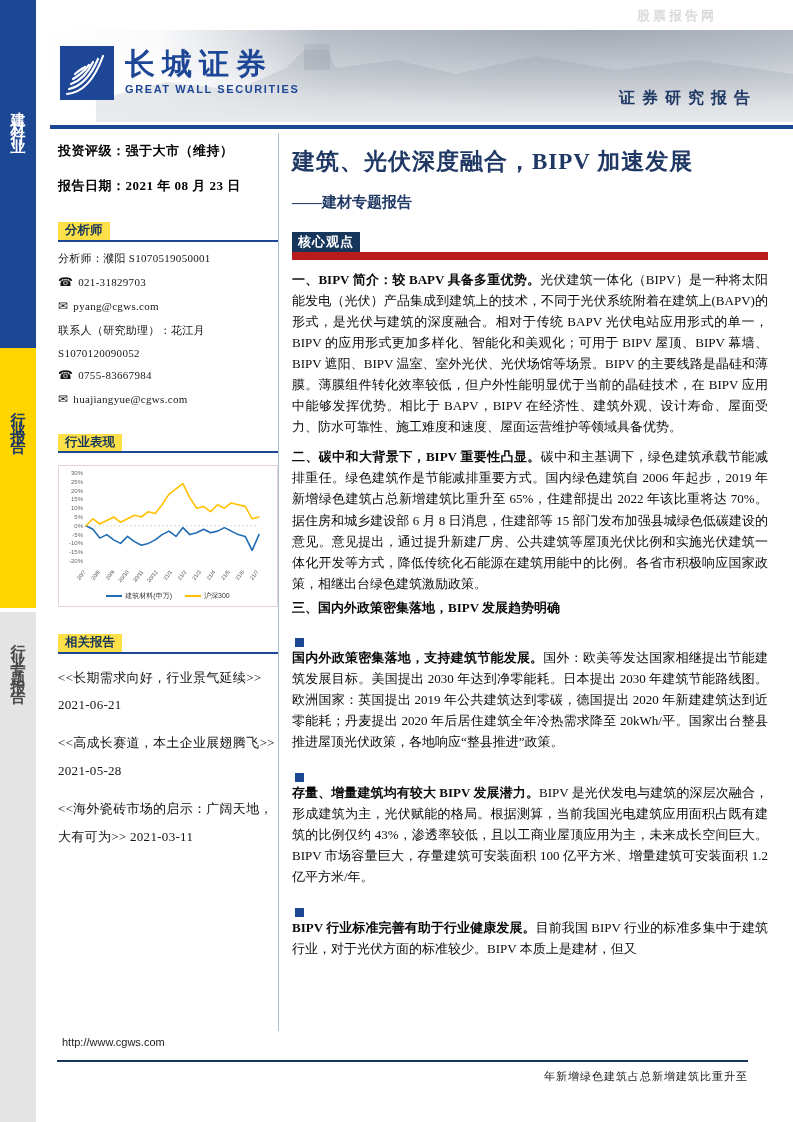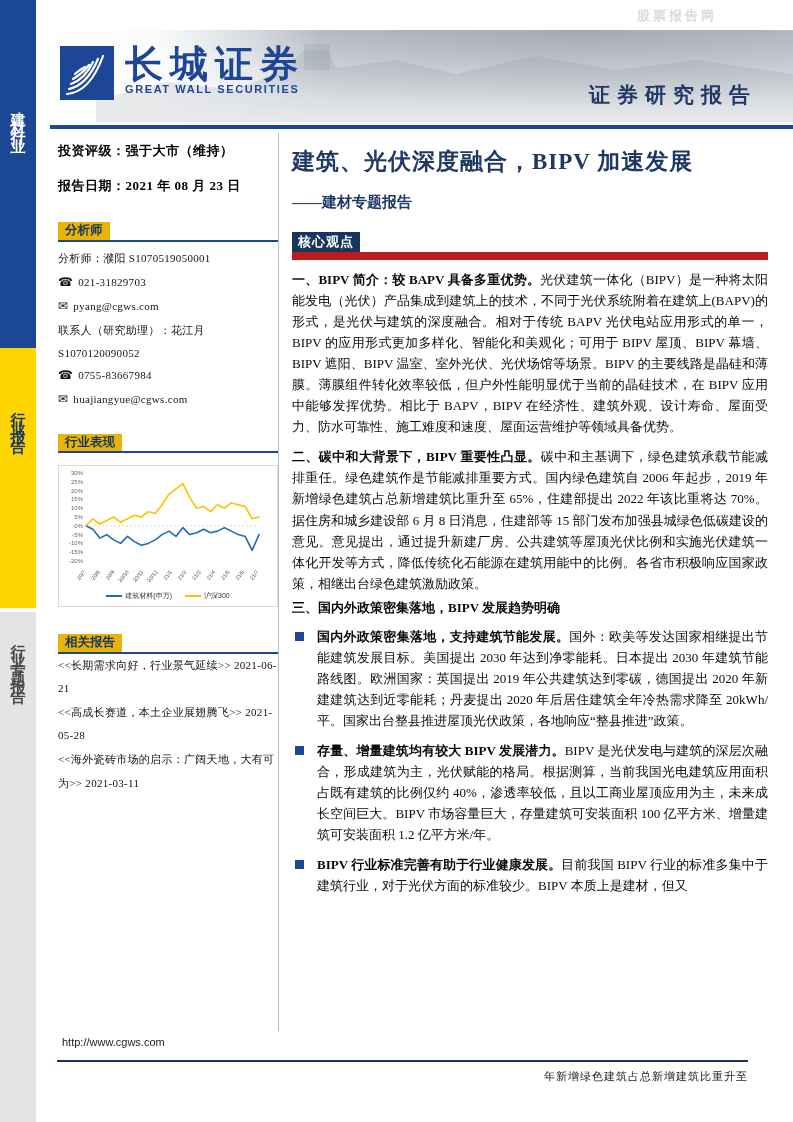--- a/index.html
+++ b/index.html
@@ -23,60 +23,60 @@
   .watermark{position:absolute;top:7px;left:637px;color:#DADADA;font-size:13px;
              letter-spacing:3px;font-weight:bold;}
   .banner{position:absolute;left:36px;top:30px;width:757px;height:92px;
           background:
             linear-gradient(90deg,#ffffff 0%,rgba(255,255,255,.92) 16%,rgba(255,255,255,0) 38%),
             radial-gradient(ellipse at 72% 0%,rgba(125,132,146,.45),rgba(125,132,146,0) 62%),
             linear-gradient(180deg,#C3C8D0 0%,#DDE0E5 48%,#F6F7F8 86%,#FFFFFF 100%);}
   .ridge{position:absolute;left:0;top:0;width:100%;height:100%;}
   .logo{position:absolute;left:24px;top:16px;display:flex;gap:11px;}
   .logo-sq{width:54px;height:54px;background:#1D4796;flex:none;}
-  .logo-cn{font-size:38px;font-weight:bold;color:#1D4796;letter-spacing:7px;line-height:36px;}
+  .logo-cn{font-size:30px;font-weight:bold;color:#1D4796;letter-spacing:7px;line-height:36px;}
   .logo-en{font-size:11px;font-weight:bold;color:#1D4796;letter-spacing:1.6px;margin-top:1px;
            font-family:"Liberation Sans","DejaVu Sans",sans-serif;}
-  .report-type{position:absolute;right:36px;bottom:13px;font-size:21px;font-weight:bold;
+  .report-type{position:absolute;right:36px;bottom:13px;font-size:16px;font-weight:bold;
                color:#1F3864;letter-spacing:7px;}
   .blue-rule{position:absolute;left:50px;top:125px;width:743px;height:4px;background:#1C4795;}
 
   
   .left-col{position:absolute;left:58px;top:142px;width:220px;}
   .meta-line{font-size:13px;font-weight:bold;color:#000;letter-spacing:.5px;}
   .meta-line + .meta-line{margin-top:17px;}
   .sec-head{border-bottom:2px solid #1C4795;margin-top:26px;line-height:1;}
-  .sec-badge{display:inline-block;background:#eab308;color:#16365C;font-weight:bold;
+  .sec-badge{display:inline-block;background:#fde047;color:#16365C;font-weight:bold;
              font-size:12.5px;padding:2px 7px 3px;text-align:center;}
   .a-line{font-size:11px;color:#151515;margin-top:9px;letter-spacing:.3px;}
   .a-line .ico{font-size:12px;margin-right:5px;}
   .chart-box{margin-top:12px;border:1px solid #E9D2D2;height:140px;position:relative;background:#fff;}
   .legend{position:absolute;bottom:5px;left:0;width:100%;display:flex;justify-content:center;
           gap:13px;font-size:7px;color:#333;align-items:center;
           font-family:"Liberation Sans","DejaVu Sans",sans-serif;}
   .legend-item{display:flex;align-items:center;gap:3px;}
   .legend-swatch{display:inline-block;width:16px;height:2px;}
   .source-line{margin-top:17px;font-size:12px;font-weight:bold;font-style:italic;
                color:#222;letter-spacing:1px;}
-  .rel-item{font-size:11px;line-height:2.15;margin-top:0;color:#111;letter-spacing:.3px;}
+  .rel-item{font-size:13px;line-height:2.15;margin-top:10px;color:#111;letter-spacing:.3px;}
 
   .vdivider{position:absolute;left:278px;top:133px;width:1px;height:898px;background:#AEBFD8;}
 
   
   .main-col{position:absolute;left:292px;top:142px;width:476px;}
   .main-title{font-size:23px;font-weight:bold;color:#1F3864;letter-spacing:1px;margin-top:4px;}
   .main-sub{text-align:left;font-size:15px;font-weight:bold;color:#1F3864;margin-top:16px;}
   .core-head{margin-top:20px;border-bottom:8px solid #b91c1c;line-height:1;}
   .core-badge{display:inline-block;background:#16365C;color:#fff;font-size:13px;
               font-weight:bold;padding:3px 6px 4px;letter-spacing:1px;}
   .body-text{font-size:13px;line-height:1.62;text-align:justify;color:#0a0a0a;margin:9px 0 0 0;}
   .lead{font-weight:bold;}
   .h3-line{font-size:13px;font-weight:bold;color:#0a0a0a;margin-top:5px;}
   .bullets{list-style:none;margin:2px 0 0 0;padding:0;}
-  .bullets li{display:flex;margin-top:9px;}
+  .bullets li{display:flex;margin-top:15px;flex-direction:column;}
   .b-marker{width:9px;height:9px;background:#1C4795;margin:6px 13px 0 3px;flex:none;}
   .b-text{flex:1;font-size:13px;line-height:1.62;text-align:justify;color:#0a0a0a;}
 
   
   .footer-line{position:absolute;left:57px;top:1060px;width:691px;height:2px;background:#16365C;}
   .footer-url{position:absolute;left:62px;top:1036px;font-size:11px;color:#222;
               font-family:"Liberation Sans","DejaVu Sans",sans-serif;}
   .footer-note{position:absolute;right:45px;top:1069px;font-size:11px;color:#222;letter-spacing:1px;}
 </style>
 </head>
@@ -218,21 +218,21 @@
     </p>
     <div class="h3-line">三、国内外政策密集落地，BIPV 发展趋势明确</div>
 
     <ul class="bullets">
       <li>
         <span class="b-marker"></span>
         <span class="b-text"><span class="lead">国内外政策密集落地，支持建筑节能发展。</span><span>国外：欧美等发达国家相继提出节能建筑发展目标。美国提出 2030 年达到净零能耗。日本提出 2030 年建筑节能路线图。欧洲国家：英国提出 2019 年公共建筑达到零碳，德国提出 2020 年新建建筑达到近零能耗；丹麦提出 2020 年后居住建筑全年冷热需求降至 20kWh/平。国家出台整县推进屋顶光伏政策，各地响应“整县推进”政策。</span></span>
       </li>
       <li>
         <span class="b-marker"></span>
-        <span class="b-text"><span class="lead">存量、增量建筑均有较大 BIPV 发展潜力。</span><span>BIPV 是光伏发电与建筑的深层次融合，形成建筑为主，光伏赋能的格局。根据测算，当前我国光电建筑应用面积占既有建筑的比例仅约 40%，渗透率较低，且以工商业屋顶应用为主，未来成长空间巨大。BIPV 市场容量巨大，存量建筑可安装面积 100 亿平方米、增量建筑可安装面积 1.2 亿平方米/年。</span></span>
+        <span class="b-text"><span class="lead">存量、增量建筑均有较大 BIPV 发展潜力。</span><span>BIPV 是光伏发电与建筑的深层次融合，形成建筑为主，光伏赋能的格局。根据测算，当前我国光电建筑应用面积占既有建筑的比例仅约 43%，渗透率较低，且以工商业屋顶应用为主，未来成长空间巨大。BIPV 市场容量巨大，存量建筑可安装面积 100 亿平方米、增量建筑可安装面积 1.2 亿平方米/年。</span></span>
       </li>
       <li>
         <span class="b-marker"></span>
         <span class="b-text"><span class="lead">BIPV 行业标准完善有助于行业健康发展。</span><span>目前我国 BIPV 行业的标准多集中于建筑行业，对于光伏方面的标准较少。BIPV 本质上是建材，但又</span></span>
       </li>
     </ul>
   </div>
 
   <div class="footer-line"></div>
   <div class="footer-url">http://www.cgws.com</div>

